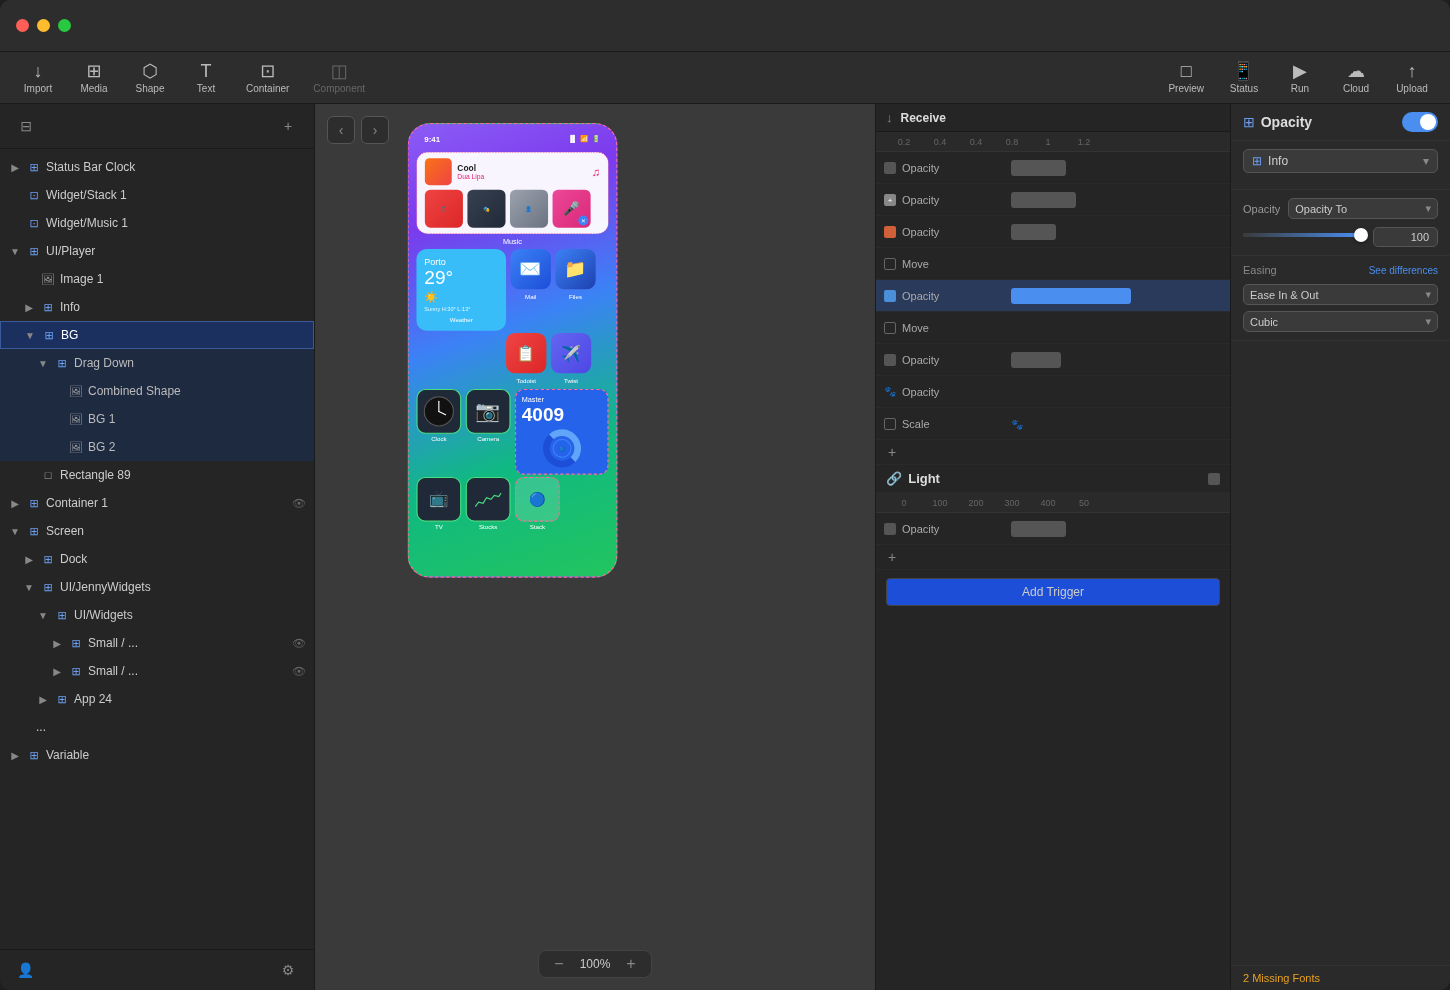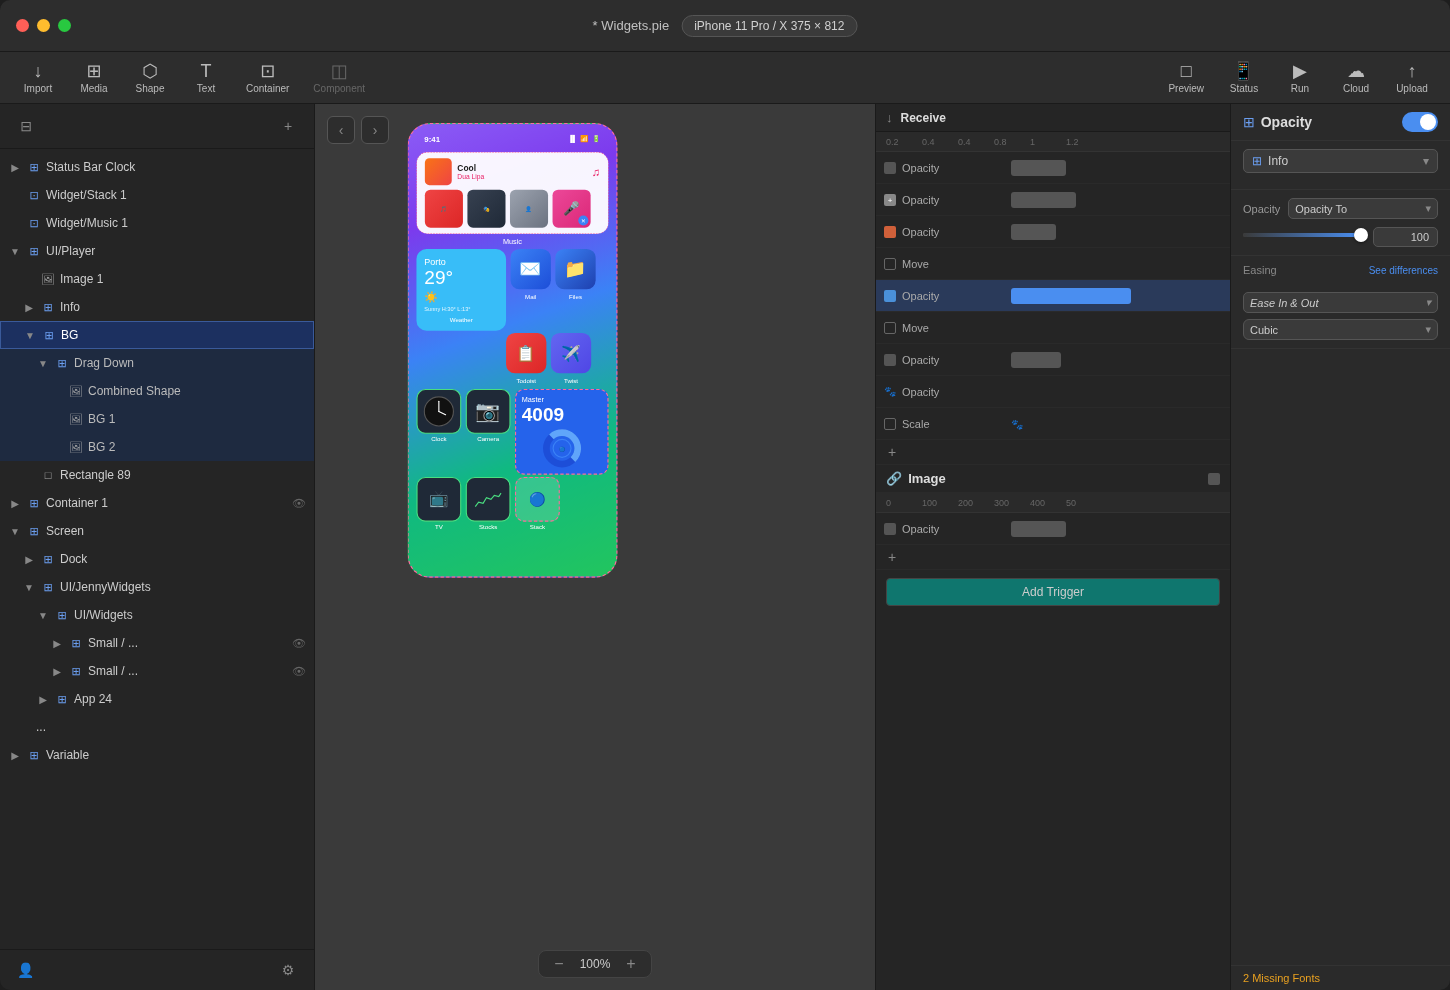--- a/index.html
+++ b/index.html
@@ -286,21 +286,21 @@
       display: flex;
       padding-left: 10px;
       gap: 0;
       font-size: 9px;
       color: #666;
       align-items: center;
       height: 100%;
     }
     .ruler-mark {
       min-width: 36px;
-      text-align: left;
+      text-align: center;
     }
 
     .timeline-row {
       display: flex;
       align-items: center;
       height: 32px;
       border-bottom: 1px solid #2a2a2a;
       position: relative;
     }
     .timeline-row.highlighted { background: #2a3a5a; }
@@ -358,21 +358,21 @@
       gap: 6px;
     }
 
     
     .add-trigger-btn {
       display: flex;
       align-items: center;
       justify-content: center;
       margin: 8px 10px;
       padding: 6px;
-      background: #0f766e;
+      background: #1d4ed8;
       border: 1px solid #444;
       border-radius: 4px;
       cursor: pointer;
       color: #ccc;
       font-size: 12px;
     }
 
     
     .props-panel {
       width: 220px;
@@ -522,24 +522,20 @@
     .layer-highlight-border { background: #2a3a6a; border: 1px solid #4a6aaa; }
   </style>
 </head>
 <body>
 
 <div class="titlebar">
   <div class="traffic-lights">
     <div class="traffic-light tl-red"></div>
     <div class="traffic-light tl-yellow"></div>
     <div class="traffic-light tl-green"></div>
-  </div>
-  <div class="titlebar-center">
-    <span class="title-text">* Widgets.pie</span>
-    <div class="device-pill">iPhone 11 Pro / X  375 × 812</div>
   </div>
 </div>
 
 <div class="toolbar">
   <div class="toolbar-btn">
     <span class="tb-icon">↓</span>
     <span>Import</span>
   </div>
   <div class="toolbar-btn">
     <span class="tb-icon">⊞</span>
@@ -968,21 +964,21 @@
         <div style="position:absolute; left:5px; font-size:10px; color:#888; top:50%; transform:translateY(-50%);">🐾</div>
       </div>
     </div>
 
     <div class="timeline-add-btn">
       <span style="font-size:14px;">+</span>
     </div>
 
     <div class="chain-header">
       <span style="font-size:13px; color:#888;">🔗</span>
-      <span style="font-size:13px; font-weight:600; color:#ddd;">Image</span>
+      <span style="font-size:13px; font-weight:600; color:#ddd;">Light</span>
       <span style="margin-left: auto; width:12px; height:12px; background:#555; border-radius:2px; display:inline-block;"></span>
     </div>
 
     <div class="timeline-ruler">
       <div class="ruler-marks">
         <div class="ruler-mark">0</div>
         <div class="ruler-mark">100</div>
         <div class="ruler-mark">200</div>
         <div class="ruler-mark">300</div>
         <div class="ruler-mark">400</div>
@@ -1047,21 +1043,21 @@
         </div>
         <div class="props-input-box">100</div>
       </div>
     </div>
 
     <div class="props-section">
       <div class="easing-row">
         <span class="easing-label">Easing</span>
         <span class="easing-link">See differences</span>
       </div>
-      <div class="props-select" style="margin-top:16px;font-style:italic;">
+      <div class="props-select" style="margin-top:8px;">
         <span>Ease In &amp; Out</span>
         <span style="color:#888;">▾</span>
       </div>
       <div class="props-select" style="margin-top:6px;border-radius:6px;">
         <span>Cubic</span>
         <span style="color:#888;">▾</span>
       </div>
     </div>
 
 

